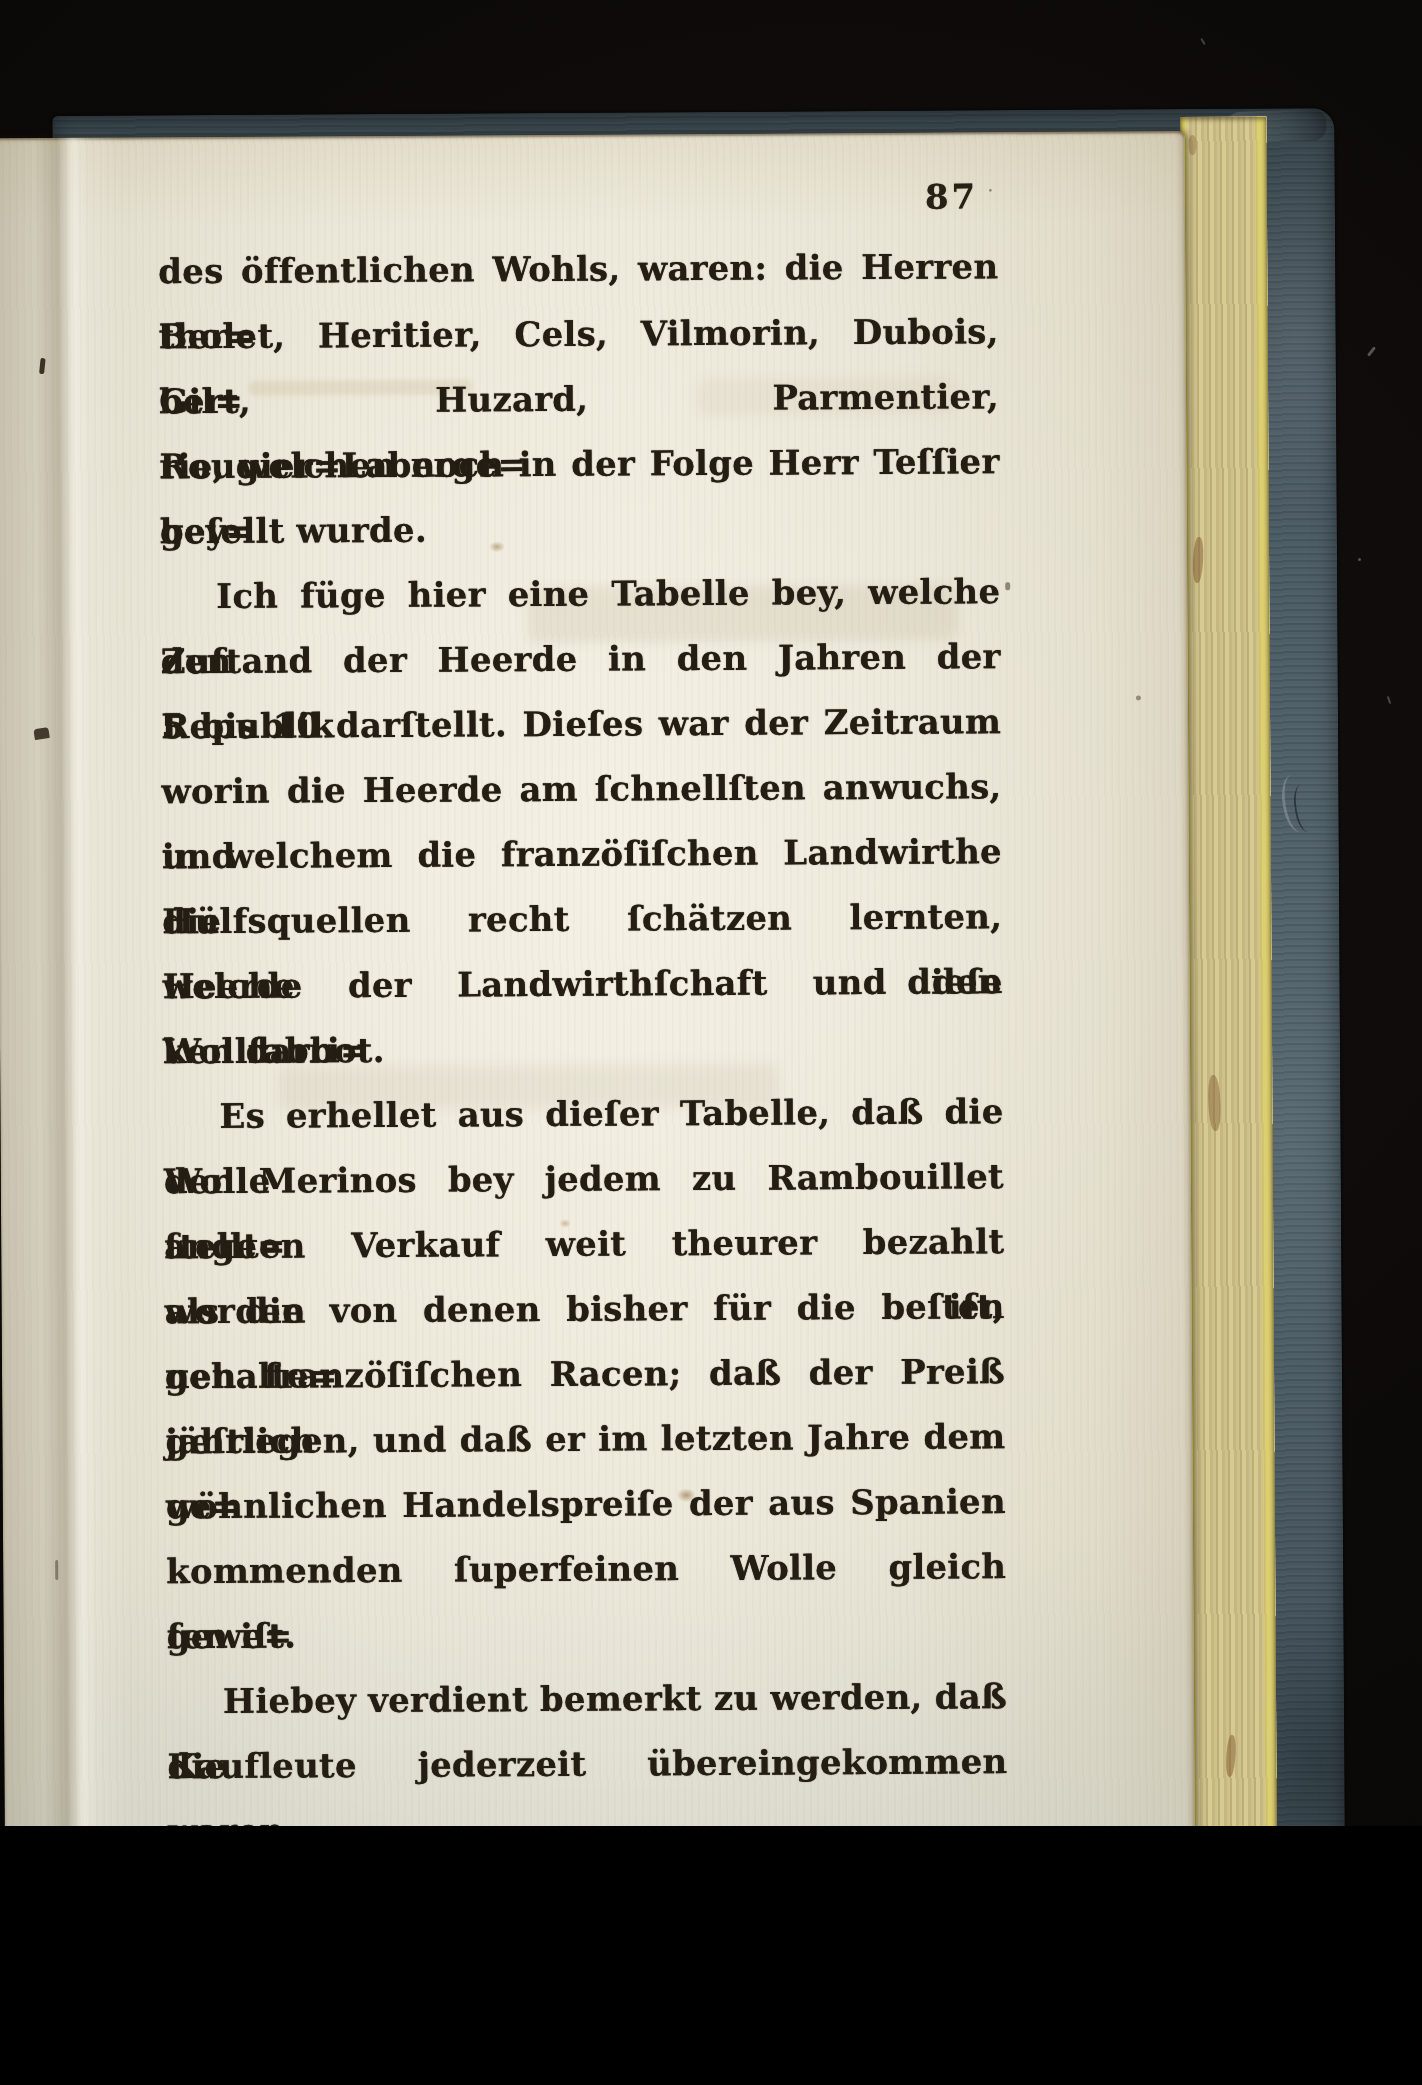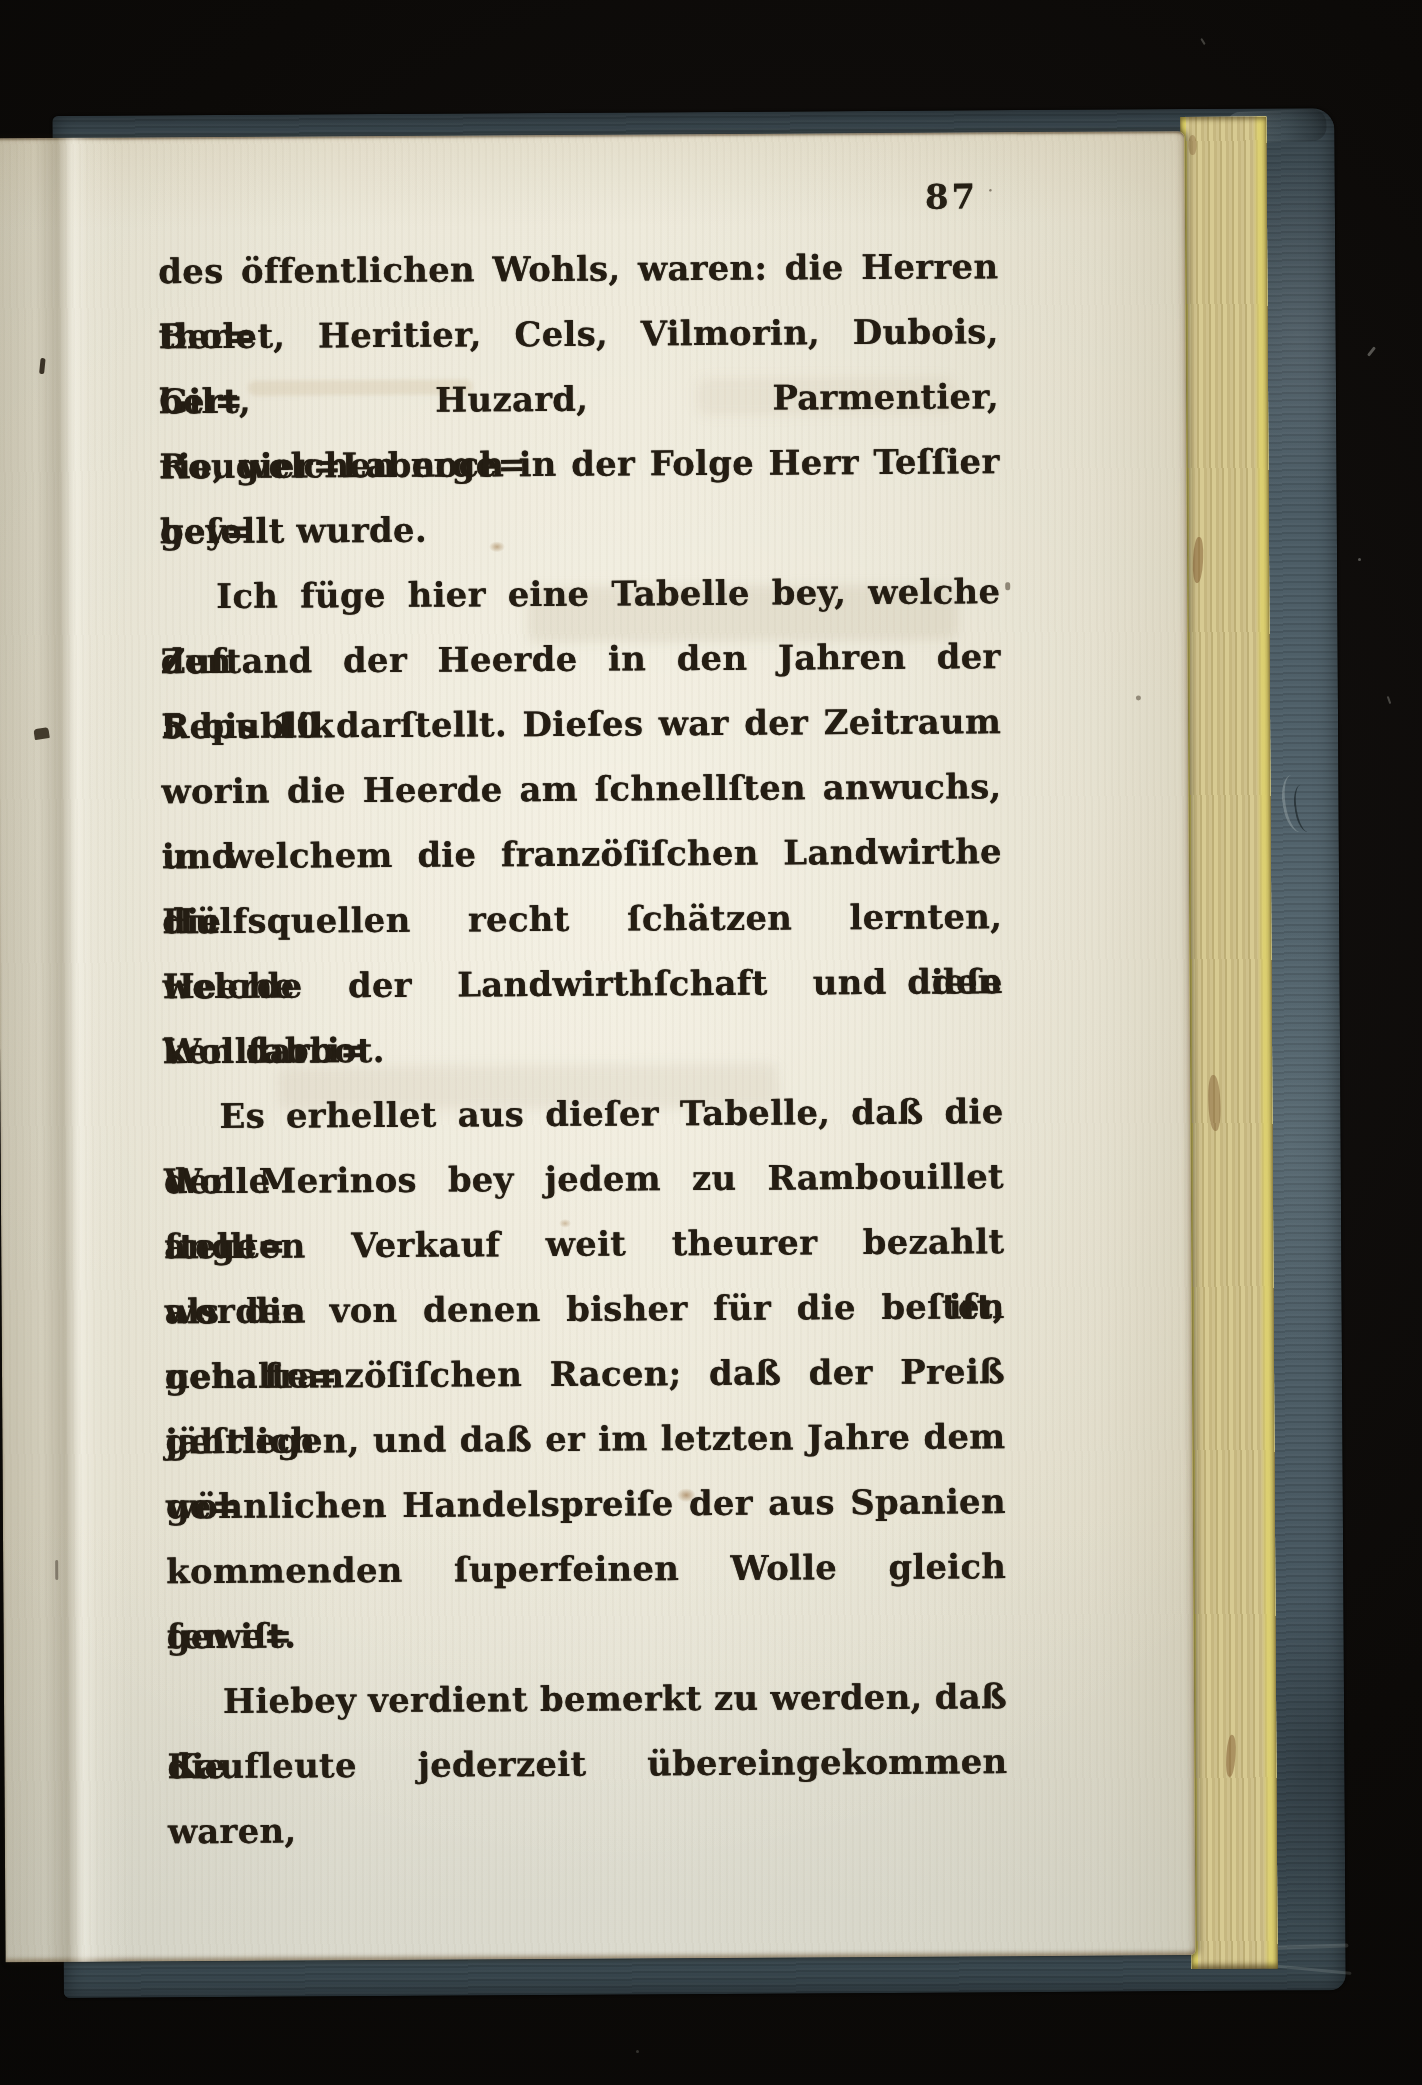--- a/index.html
+++ b/index.html
@@ -1,16 +1,16 @@
 <!DOCTYPE html>
 <html><head>
 <meta charset="utf-8">
 <style>
   html,body{margin:0;padding:0;background:#000;}
-  .scene{position:relative;width:1422px;height:2085px;overflow:hidden;
+  .scene{position:relative;width:1422px;height:1826px;overflow:hidden;
          background:radial-gradient(120% 90% at 58% 42%,#141110 0%,#0c0a08 55%,#070605 100%);
          font-family:"DejaVu Serif","Liberation Serif",serif;}
   .book{position:absolute;left:0;top:0;width:1422px;height:2085px;transform:rotate(-0.35deg);transform-origin:50% 50%;}
 
   
   .cover{position:absolute;left:58px;top:112px;width:1282px;height:1882px;
          border-radius:6px 22px 16px 6px;
          background:
            radial-gradient(140px 260px at 97% 12%,rgba(255,255,255,.07),rgba(255,255,255,0) 70%),
            radial-gradient(120px 300px at 96% 55%,rgba(180,200,205,.10),rgba(180,200,205,0) 75%),

